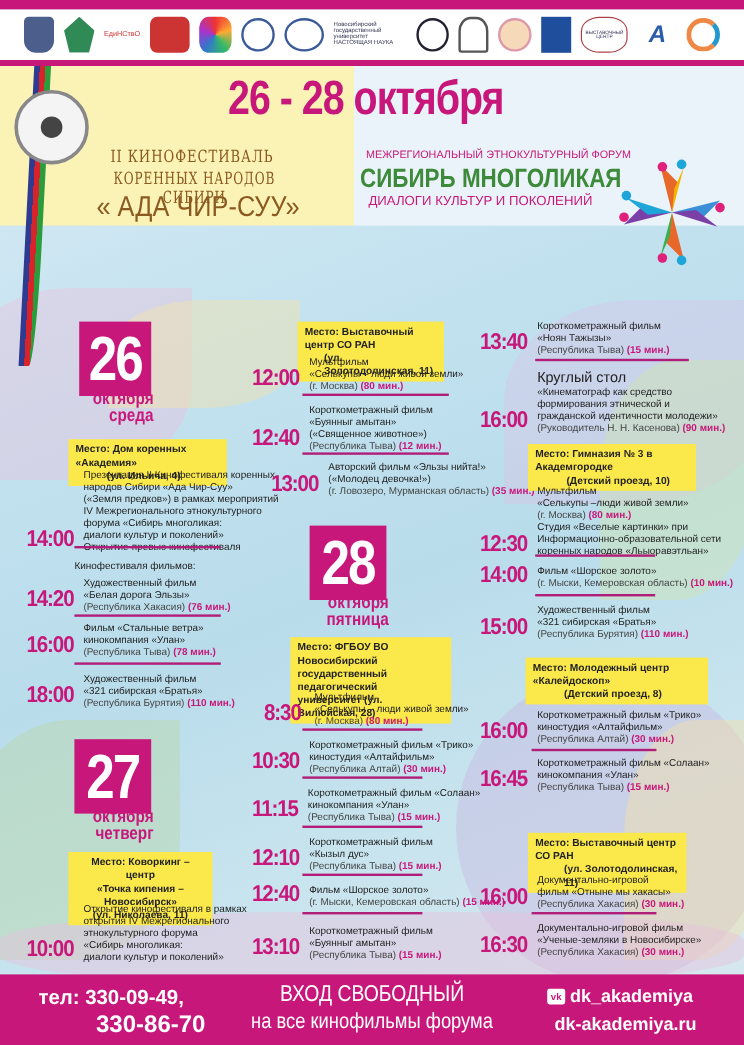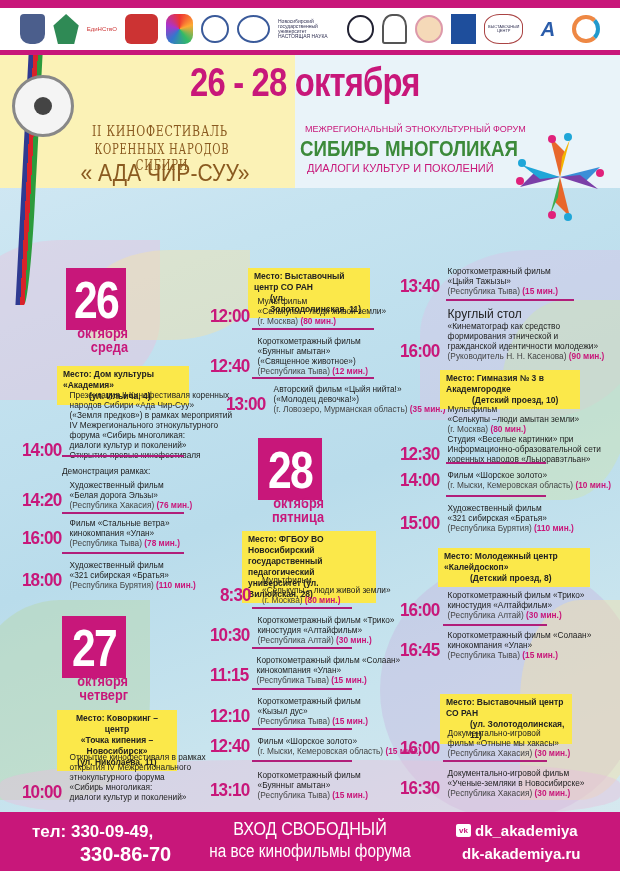--- a/index.html
+++ b/index.html
@@ -123,38 +123,38 @@
 
   <div class="daybox" style="left:66px;top:268px;width:60px;height:62px">
       <span class="num">26</span>
     </div>
   <div class="daylbl" style="left:60px;top:326px;width:68px">
       <div>октября</div>
       <div>среда</div>
     </div>
 
   <div class="place" style="left:57px;top:366px;width:132px">
-      <div>Место: Дом культуры «Академия»</div>
+      <div>Место: Дом коренных «Академия»</div>
       <div style="padding-left:26px">(ул. Ильича, 4)</div>
     </div>
 
   <div class="ev" style="left:22px;top:390px">
     <div class="time">14:00</div>
     <div class="desc">
       <div>Презентация II Кинофестиваля коренных</div>
         <div>народов Сибири  «Ада Чир-Суу»</div>
         <div>(«Земля предков») в рамках мероприятий</div>
         <div>IV Межрегионального этнокультурного</div>
         <div>форума «Сибирь многоликая:</div>
         <div>диалоги культур и поколений»</div>
         <div>Открытие-превью кинофестиваля</div>
     </div>
   </div>
   <div class="divider" style="left:62px;top:455px;width:122px"></div>
-  <div class="desc" style="position:absolute;left:62px;top:466px">Демонстрация  рамках:</div>
+  <div class="desc" style="position:absolute;left:62px;top:466px">Кинофестиваля  фильмов:</div>
 
   <div class="ev" style="left:22px;top:480px">
     <div class="time">14:20</div>
     <div class="desc">
         <div>Художественный фильм</div>
         <div>«Белая дорога Эльзы»</div>
         <div><span class="sub">(Республика Хакасия)</span> <span class="dur">(76 мин.)</span></div>
       </div>
   </div>
   <div class="divider" style="left:62px;top:512px;width:122px"></div>
@@ -225,21 +225,21 @@
         <div>«Буянныг амытан»</div>
         <div>(«Священное животное»)</div>
         <div><span class="sub">(Республика Тыва)</span> <span class="dur">(12 мин.)</span></div>
       </div>
   </div>
   <div class="divider" style="left:252px;top:377px;width:122px"></div>
 
   <div class="ev" style="left:226px;top:384px">
     <div class="time">13:00</div>
     <div class="desc">
-        <div>Авторский фильм «Цыйя нийта!»</div>
+        <div>Авторский фильм «Эльзы нийта!»</div>
         <div>(«Молодец девочка!»)</div>
         <div><span class="sub">(г. Ловозеро, Мурманская область)</span> <span class="dur">(35 мин.)</span></div>
       </div>
   </div>
 
   <div class="daybox" style="left:258px;top:438px;width:64px;height:62px">
       <span class="num">28</span>
     </div>
   <div class="daylbl" style="left:252px;top:496px;width:72px">
       <div>октября</div>
@@ -307,21 +307,21 @@
         <div> Короткометражный фильм</div>
         <div>«Буянныг амытан»</div>
         <div><span class="sub">(Республика Тыва)</span> <span class="dur">(15 мин.)</span></div>
       </div>
   </div>
 
   <div class="ev" style="left:400px;top:266px">
     <div class="time">13:40</div>
     <div class="desc">
         <div>Короткометражный фильм</div>
-        <div>«Цыйя Тажызы»</div>
+        <div>«Ноян Тажызы»</div>
         <div><span class="sub">(Республика Тыва)</span> <span class="dur">(15 мин.)</span></div>
       </div>
   </div>
   <div class="divider" style="left:446px;top:299px;width:128px"></div>
 
   <div class="ev" style="left:400px;top:307px">
     <div class="time">16:00</div>
     <div class="desc">
         <div class="big">Круглый стол</div>
         <div>«Кинематограф как средство</div>
@@ -333,21 +333,21 @@
 
   <div class="place" style="left:440px;top:370px;width:140px">
       <div>Место: Гимназия № 3 в Академгородке</div>
       <div style="padding-left:26px">(Детский проезд, 10)</div>
     </div>
 
   <div class="ev" style="left:400px;top:404px">
     <div class="time">12:30</div>
     <div class="desc">
         <div>Мультфильм</div>
-        <div>«Селькупы –люди амытан земли»</div>
+        <div>«Селькупы –люди живой земли»</div>
         <div><span class="sub">(г. Москва)</span> <span class="dur">(80 мин.)</span></div>
         <div>Студия «Веселые картинки» при</div>
         <div>Информационно-образовательной сети</div>
         <div>коренных народов «Льыоравэтльан»</div>
       </div>
   </div>
   <div class="divider" style="left:446px;top:462px;width:100px"></div>
 
   <div class="ev" style="left:400px;top:470px">
     <div class="time">14:00</div>

